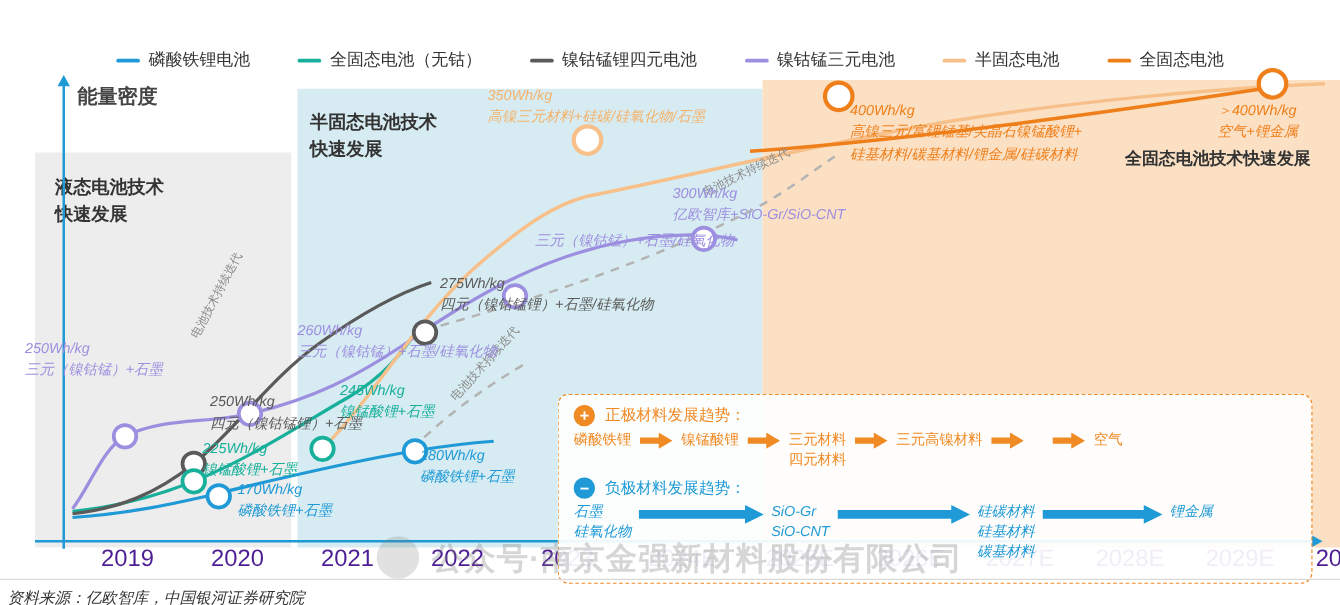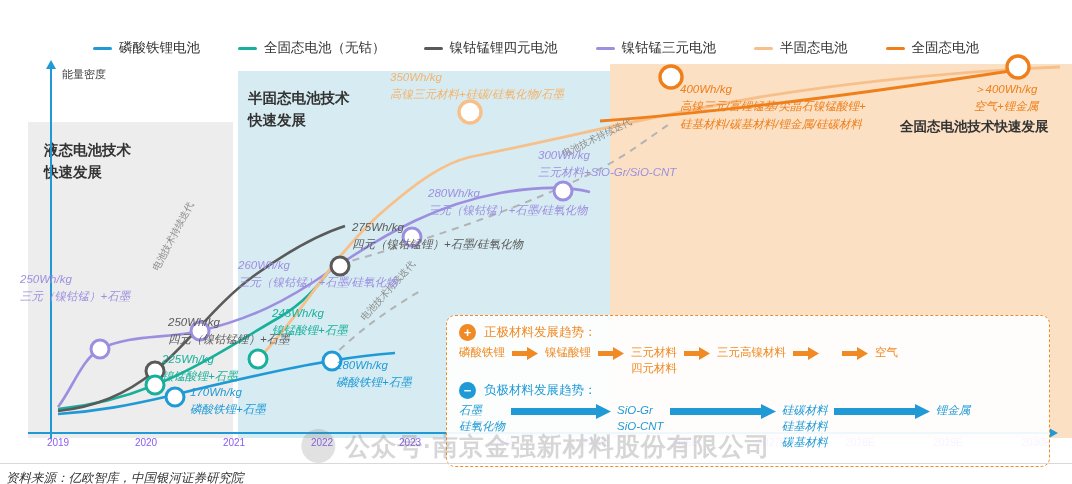--- a/index.html
+++ b/index.html
@@ -27,27 +27,27 @@
 
   .band-label{position:absolute;font-size:14.5px;font-weight:bold;line-height:1.55;color:#333;}
   .band-label.liquid{left:44px;top:80px;}
   .band-label.semi{left:248px;top:28px;}
   .band-label.solid{left:900px;top:58px;font-size:13.5px;}
 
   
   .axis-y{position:absolute;left:50px;top:8px;width:2px;height:372px;background:#1f9ad6;}
   .axis-y:before{content:"";position:absolute;left:-4px;top:-7px;width:0;height:0;
       border-left:5px solid transparent;border-right:5px solid transparent;border-bottom:9px solid #1f9ad6;}
-  .axis-y-label{position:absolute;left:62px;top:8px;font-size:11px;color:#444;}
+  .axis-y-label{position:absolute;left:62px;top:8px;font-size:16px;color:#444;font-weight:bold;}
   .axis-x{position:absolute;left:28px;top:373px;width:1022px;height:2px;background:#1f9ad6;}
   .axis-x:after{content:"";position:absolute;right:-8px;top:-4px;width:0;height:0;
       border-top:5px solid transparent;border-bottom:5px solid transparent;border-left:9px solid #1f9ad6;}
 
   .xticks{position:absolute;left:0;top:378px;width:1072px;height:24px;}
-  .xtick{position:absolute;font-size:10px;color:#8b5cf6;transform:translateX(-50%);}
+  .xtick{position:absolute;font-size:19px;color:#4c1d95;transform:translateX(-50%);margin-left:44px;}
 
   svg.curves{position:absolute;left:0;top:0;width:1072px;height:380px;overflow:visible;}
 
   
   .callout{position:absolute;font-size:11.5px;line-height:1.45;white-space:nowrap;font-style:italic;}
   .callout b{font-weight:normal;display:block;}
 
   
   .rot-note{position:absolute;font-size:9.5px;color:#8a8a8a;white-space:nowrap;}
 
@@ -198,27 +198,26 @@
       <b>260Wh/kg</b>
       <b>三元（镍钴锰）+石墨/硅氧化物</b>
     </div>
 
     <div class="callout" style="left:352px;top:160px;color:#5a5a5a">
       <b>275Wh/kg</b>
       <b>四元（镍钴锰锂）+石墨/硅氧化物</b>
     </div>
 
     <div class="callout" style="left:428px;top:126px;color:#9d8fe0">
-      <b>280Wh/kg</b>
       <b>三元（镍钴锰）+石墨/硅氧化物</b>
     </div>
 
     <div class="callout" style="left:538px;top:88px;color:#9d8fe0">
       <b>300Wh/kg</b>
-      <b>三元材料+SiO-Gr/SiO-CNT</b>
+      <b>亿欧智库+SiO-Gr/SiO-CNT</b>
     </div>
 
     <div class="callout" style="left:390px;top:10px;color:#f3b36d">
       <b>350Wh/kg</b>
       <b>高镍三元材料+硅碳/硅氧化物/石墨</b>
     </div>
 
     <div class="callout" style="left:680px;top:22px;color:#ef7f1a;line-height:1.5">
       <b>400Wh/kg</b>
       <b style="white-space:pre-line">高镍三元/富锂锰基/尖晶石镍锰酸锂+

